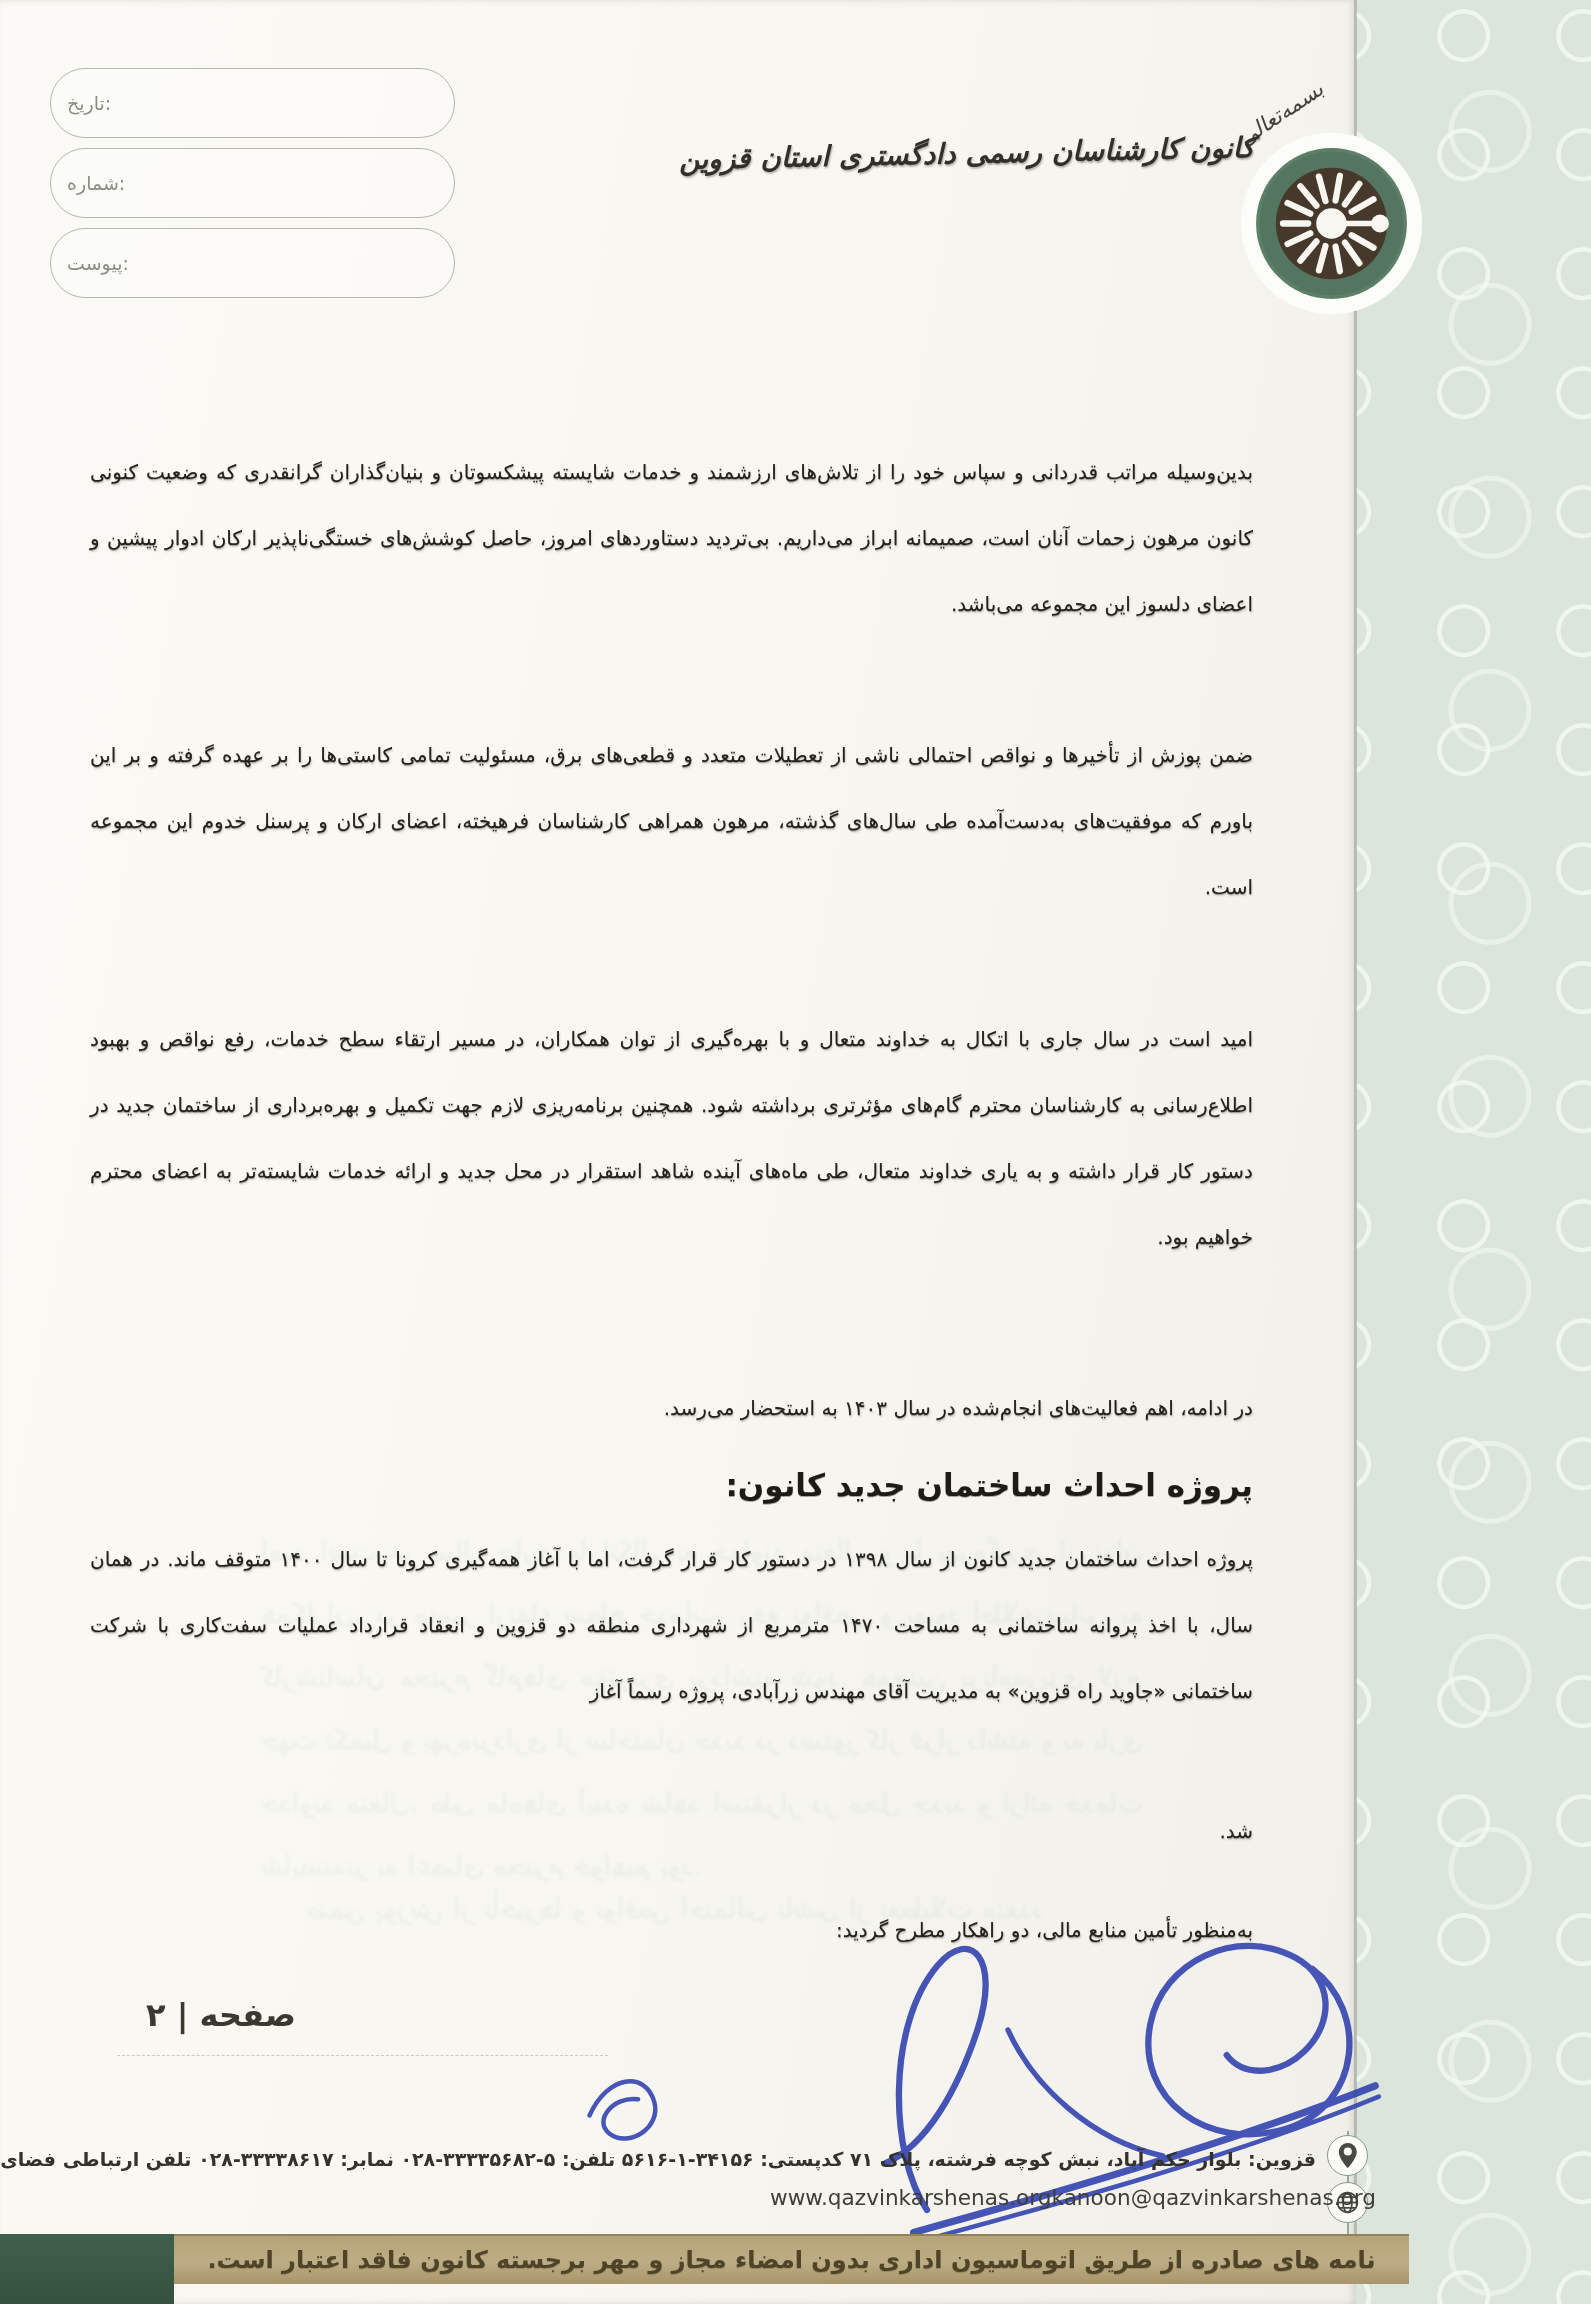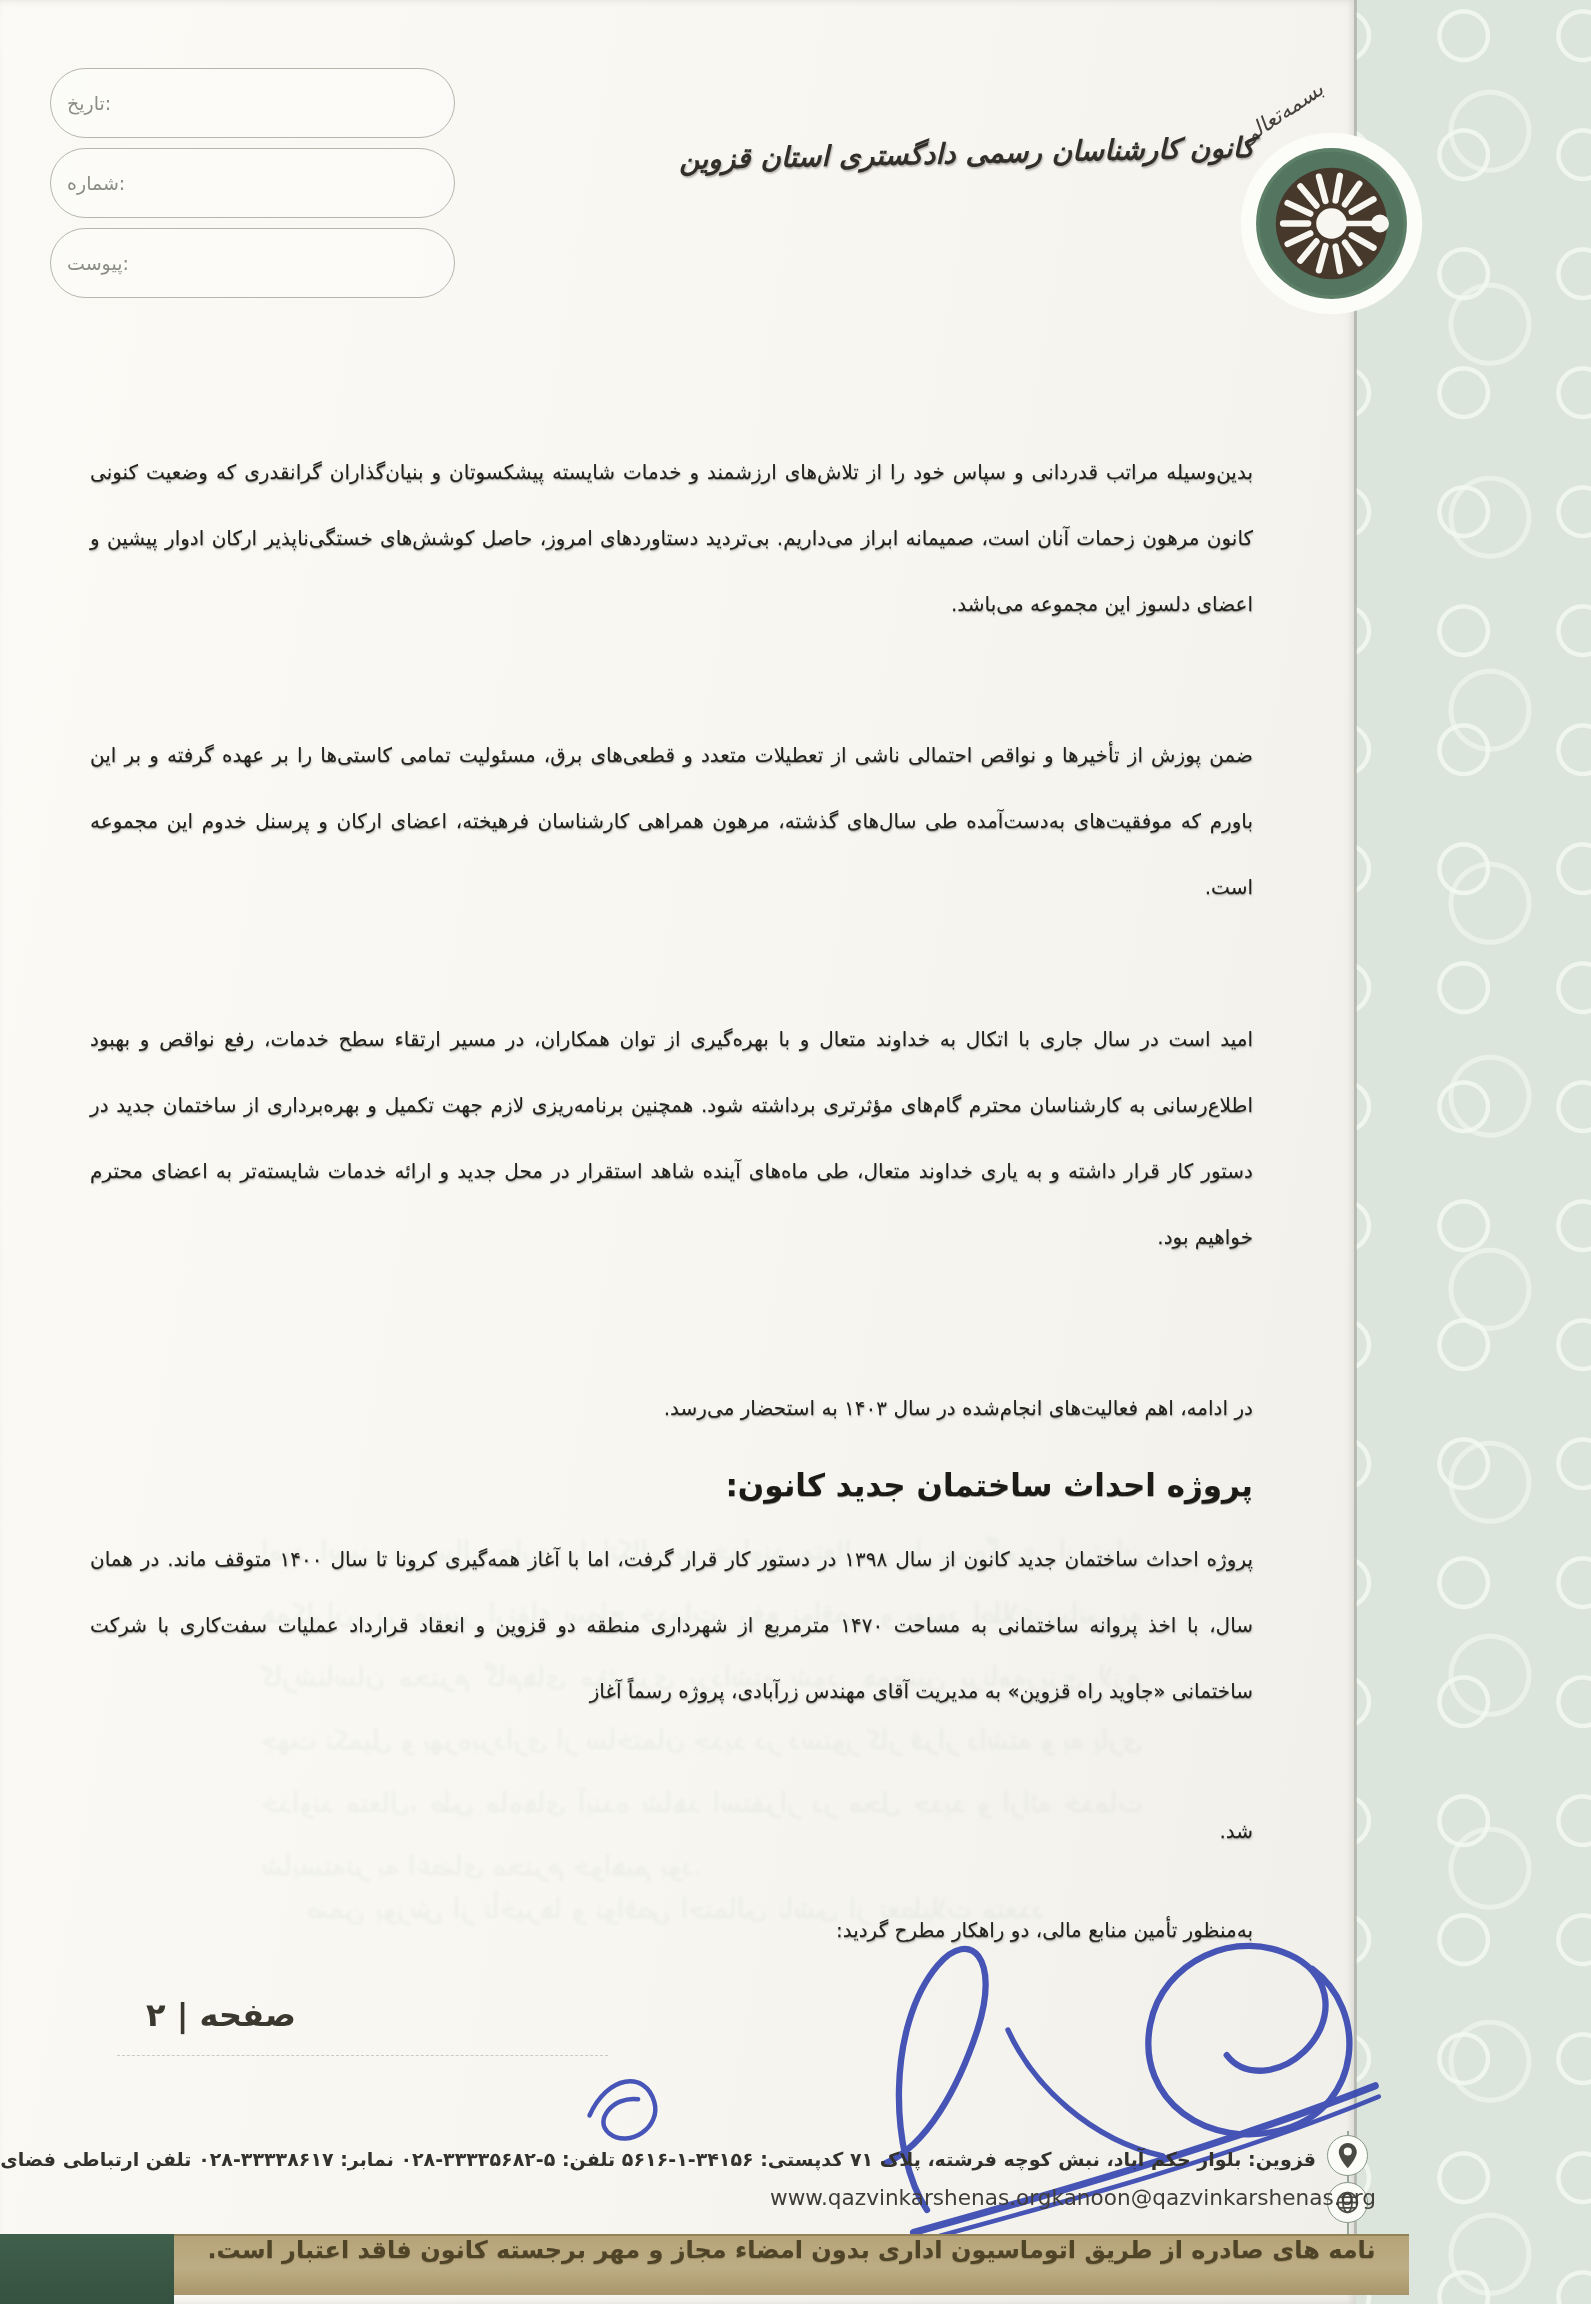--- a/index.html
+++ b/index.html
@@ -98,24 +98,24 @@
     background: #fbfbf7; border: 1.8px solid #879787;
     display: flex; align-items: center; justify-content: center;
   }
 
   
   .bar-green-cap {
     position: absolute; left: 0; top: 2234px; width: 174px; height: 70px;
     background: linear-gradient(#40604c, #35513f);
   }
   .bar-tan {
-    position: absolute; left: 174px; top: 2234px; width: 1235px; height: 61px;
+    position: absolute; left: 174px; top: 2234px; width: 1235px; height: 50px;
     background: linear-gradient(#b6a378, #bdad85 55%, #a89569);
     border-top: 2.7px solid #93835a;
-    display: flex; justify-content: center;
+    display: flex; align-items: center; justify-content: center;
   }
   .bar-tan span {
     direction: rtl; font-size: 24px; font-weight: bold; color: #4f4427;
     text-shadow: 0 0.9px 0.9px rgba(80,65,30,.3);
   }
 </style>
 </head>
 <body>
 
 <div class="scene">

